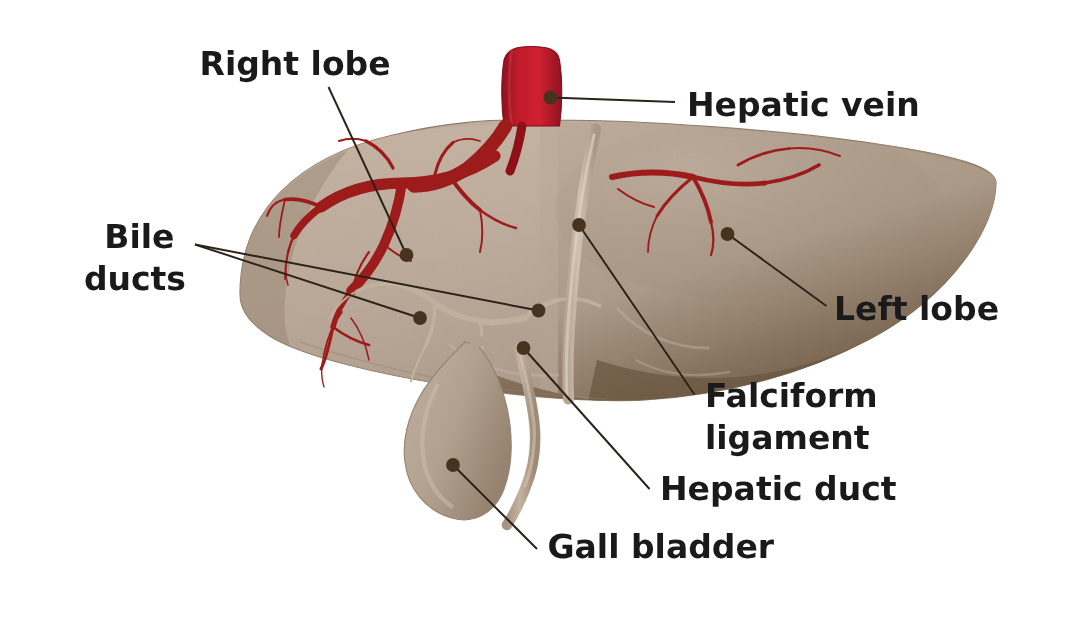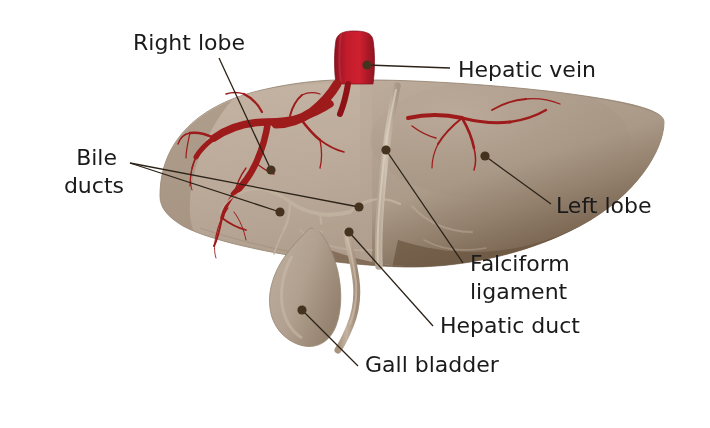--- a/index.html
+++ b/index.html
@@ -10,20 +10,21 @@
   }
   body {
     font-family: "DejaVu Sans", sans-serif;
   }
   #diagram-root {
     position: relative;
     width: 710px;
     height: 428px;
     background: #ffffff;
     overflow: hidden;
+    font-weight: bold;
   }
   #diagram-svg {
     position: absolute;
     left: 0;
     top: 0;
     width: 710px;
     height: 428px;
     display: block;
   }
   .label-text {

